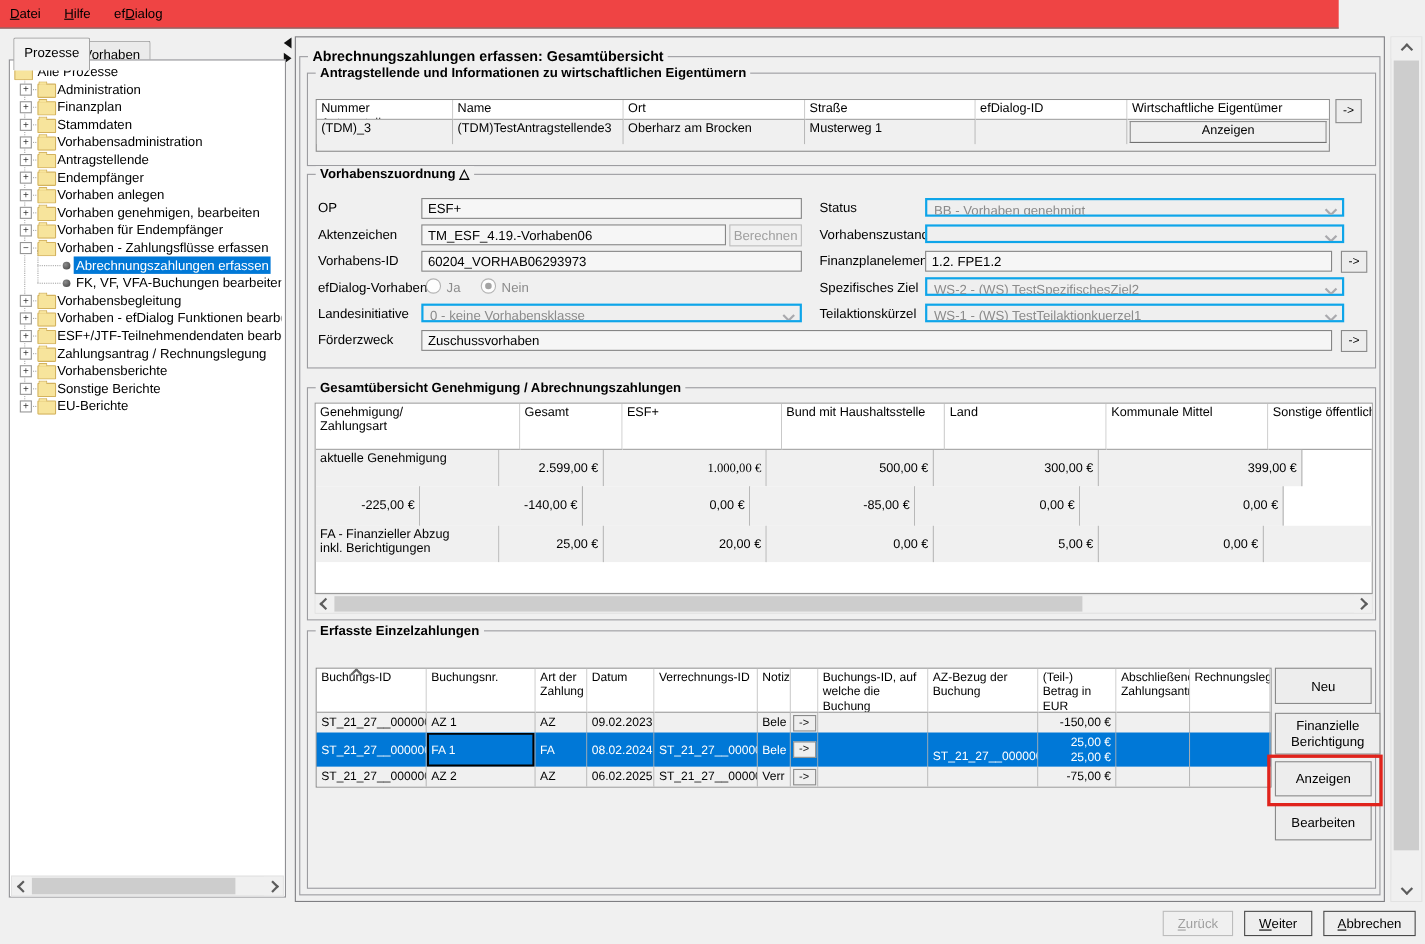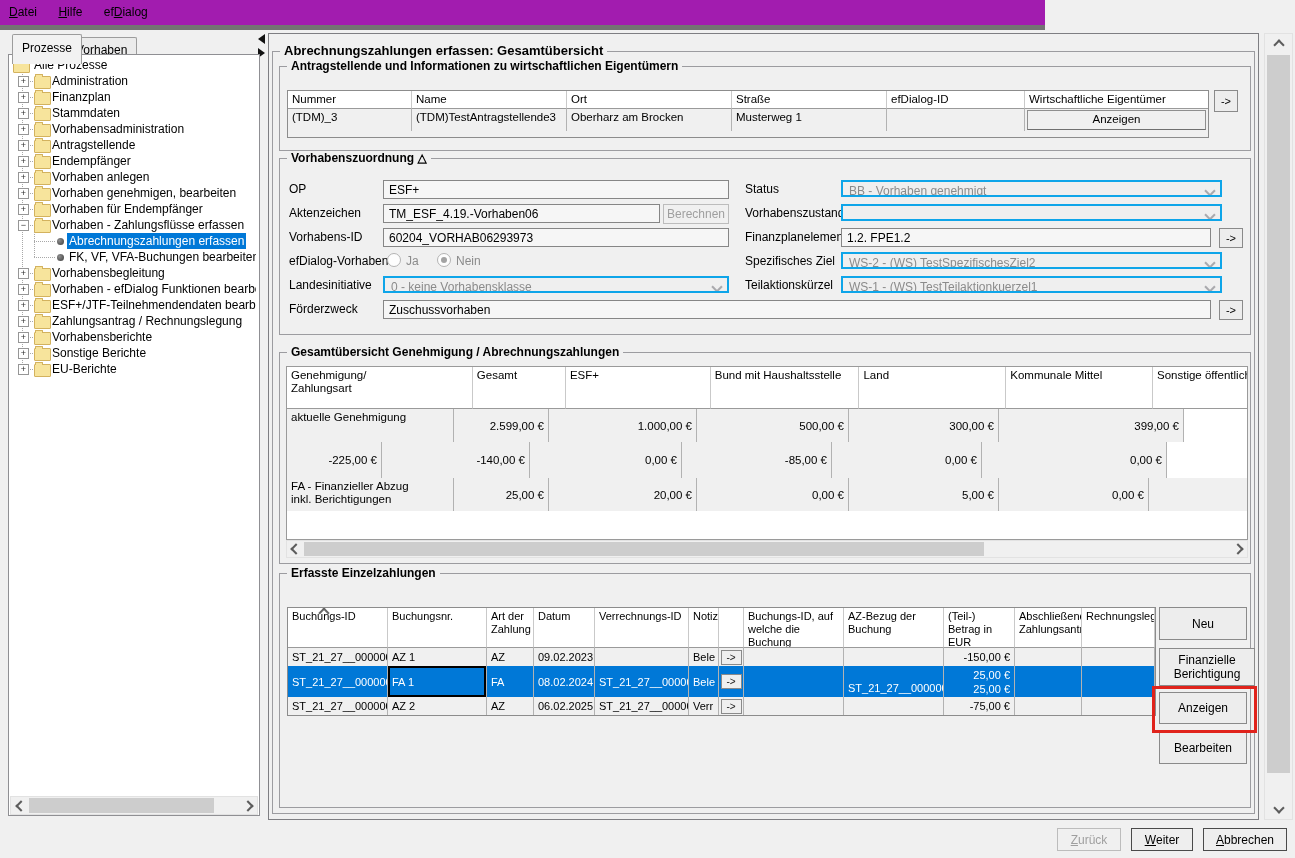--- a/index.html
+++ b/index.html
@@ -1,20 +1,20 @@
 <!DOCTYPE html>
 <html><head>
 <meta charset="utf-8">
 <style>
   html,body{margin:0;padding:0}
   body{width:1295px;height:858px;background:#f0f0f0;font-family:"Liberation Sans",sans-serif;
        font-size:12px;color:#000;overflow:hidden;position:relative}
   .abs{position:absolute}
   
-  .menubar{left:0;top:0;width:1045px;height:25px;background:#a21caf;border-bottom:5px solid #737373}
+  .menubar{left:0;top:0;width:1217px;height:25px;background:#ef4444;border-bottom:1px solid #737373}
   .menu-item{display:inline-block;padding:5px 9px 4px 9px;cursor:default}
   
   .tab{position:absolute;height:20px;line-height:19px;padding:4px 9px;border:1px solid #9c9c9c;
        background:#f0f0f0;border-bottom:none;border-radius:2px 2px 0 0}
   .tab.active{top:34px;height:21px;z-index:3;background:#f2f2f2}
   .tab.inactive{top:37px;height:18px;background:#ebebeb;line-height:16px;z-index:1}
   .tree-panel{left:8px;top:54px;width:250px;height:760px;background:#fff;border:1px solid #8f8f93;z-index:2}
   .tree{position:absolute;left:1px;top:2px;width:246px;height:738px;overflow:hidden}
   .trow{position:relative;height:16px;line-height:16px;white-space:nowrap;overflow:hidden}
   .trow.l1::before{content:"";position:absolute;left:12px;top:8px;width:11px;border-top:1px dotted #a8a8a8}
@@ -235,21 +235,21 @@
         <div class="cell thc" style="width: 95px;">Gesamt</div>
         <div class="cell thc" style="width: 148px;">ESF+</div>
         <div class="cell thc" style="width: 152px;">Bund mit Haushaltsstelle</div>
         <div class="cell thc" style="width: 150px;">Land</div>
         <div class="cell thc" style="width: 150px;">Kommunale Mittel</div>
         <div class="cell thc" style="width: 185px;">Sonstige öffentliche Mittel</div>
       </div>
       <div class="trowflex" style="height: 33px;">
         <div class="cell tdc" style="width: 167px; white-space: pre-line; line-height: 13px;">aktuelle Genehmigung</div>
         <div class="cell tdc num" style="width: 95px; display: flex; align-items: center; justify-content: flex-end;">2.599,00 €</div>
-        <div class="cell tdc num" style="width: 148px; display: flex; align-items: center; justify-content: flex-end;">1.000,00 €</div>
+        <div class="cell tdc num" style="width: 148px; display: flex; align-items: center; justify-content: flex-end; font-family: Liberation Serif, serif;">1.000,00 €</div>
         <div class="cell tdc num" style="width: 152px; display: flex; align-items: center; justify-content: flex-end;">500,00 €</div>
         <div class="cell tdc num" style="width: 150px; display: flex; align-items: center; justify-content: flex-end;">300,00 €</div>
         <div class="cell tdc num" style="width: 185px; display: flex; align-items: center; justify-content: flex-end;">399,00 €</div>
       </div>
       <div class="trowflex" style="height: 36px;">
         <div class="cell tdc num" style="width: 95px; display: flex; align-items: center; justify-content: flex-end;">-225,00 €</div>
         <div class="cell tdc num" style="width: 148px; display: flex; align-items: center; justify-content: flex-end;">-140,00 €</div>
         <div class="cell tdc num" style="width: 152px; display: flex; align-items: center; justify-content: flex-end;">0,00 €</div>
         <div class="cell tdc num" style="width: 150px; display: flex; align-items: center; justify-content: flex-end;">-85,00 €</div>
         <div class="cell tdc num" style="width: 150px; display: flex; align-items: center; justify-content: flex-end;">0,00 €</div>

